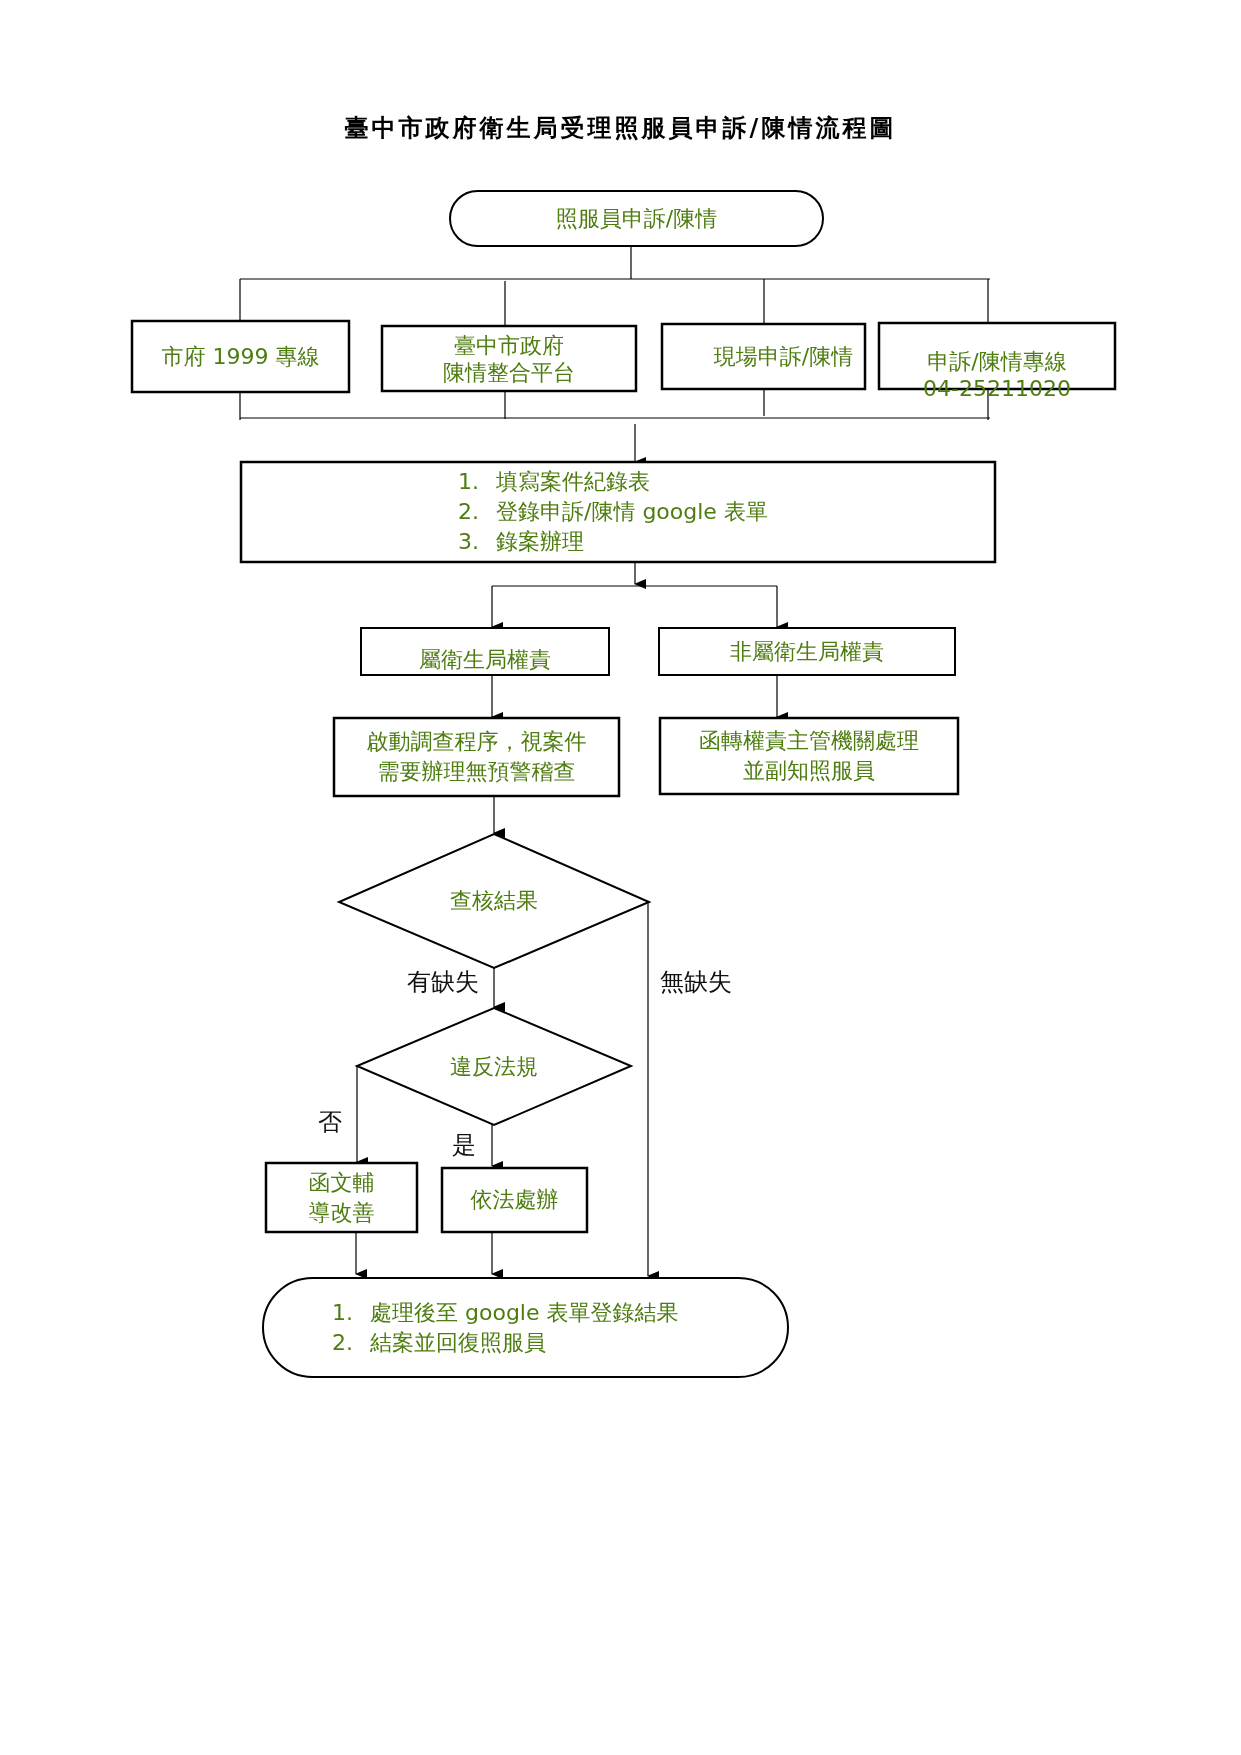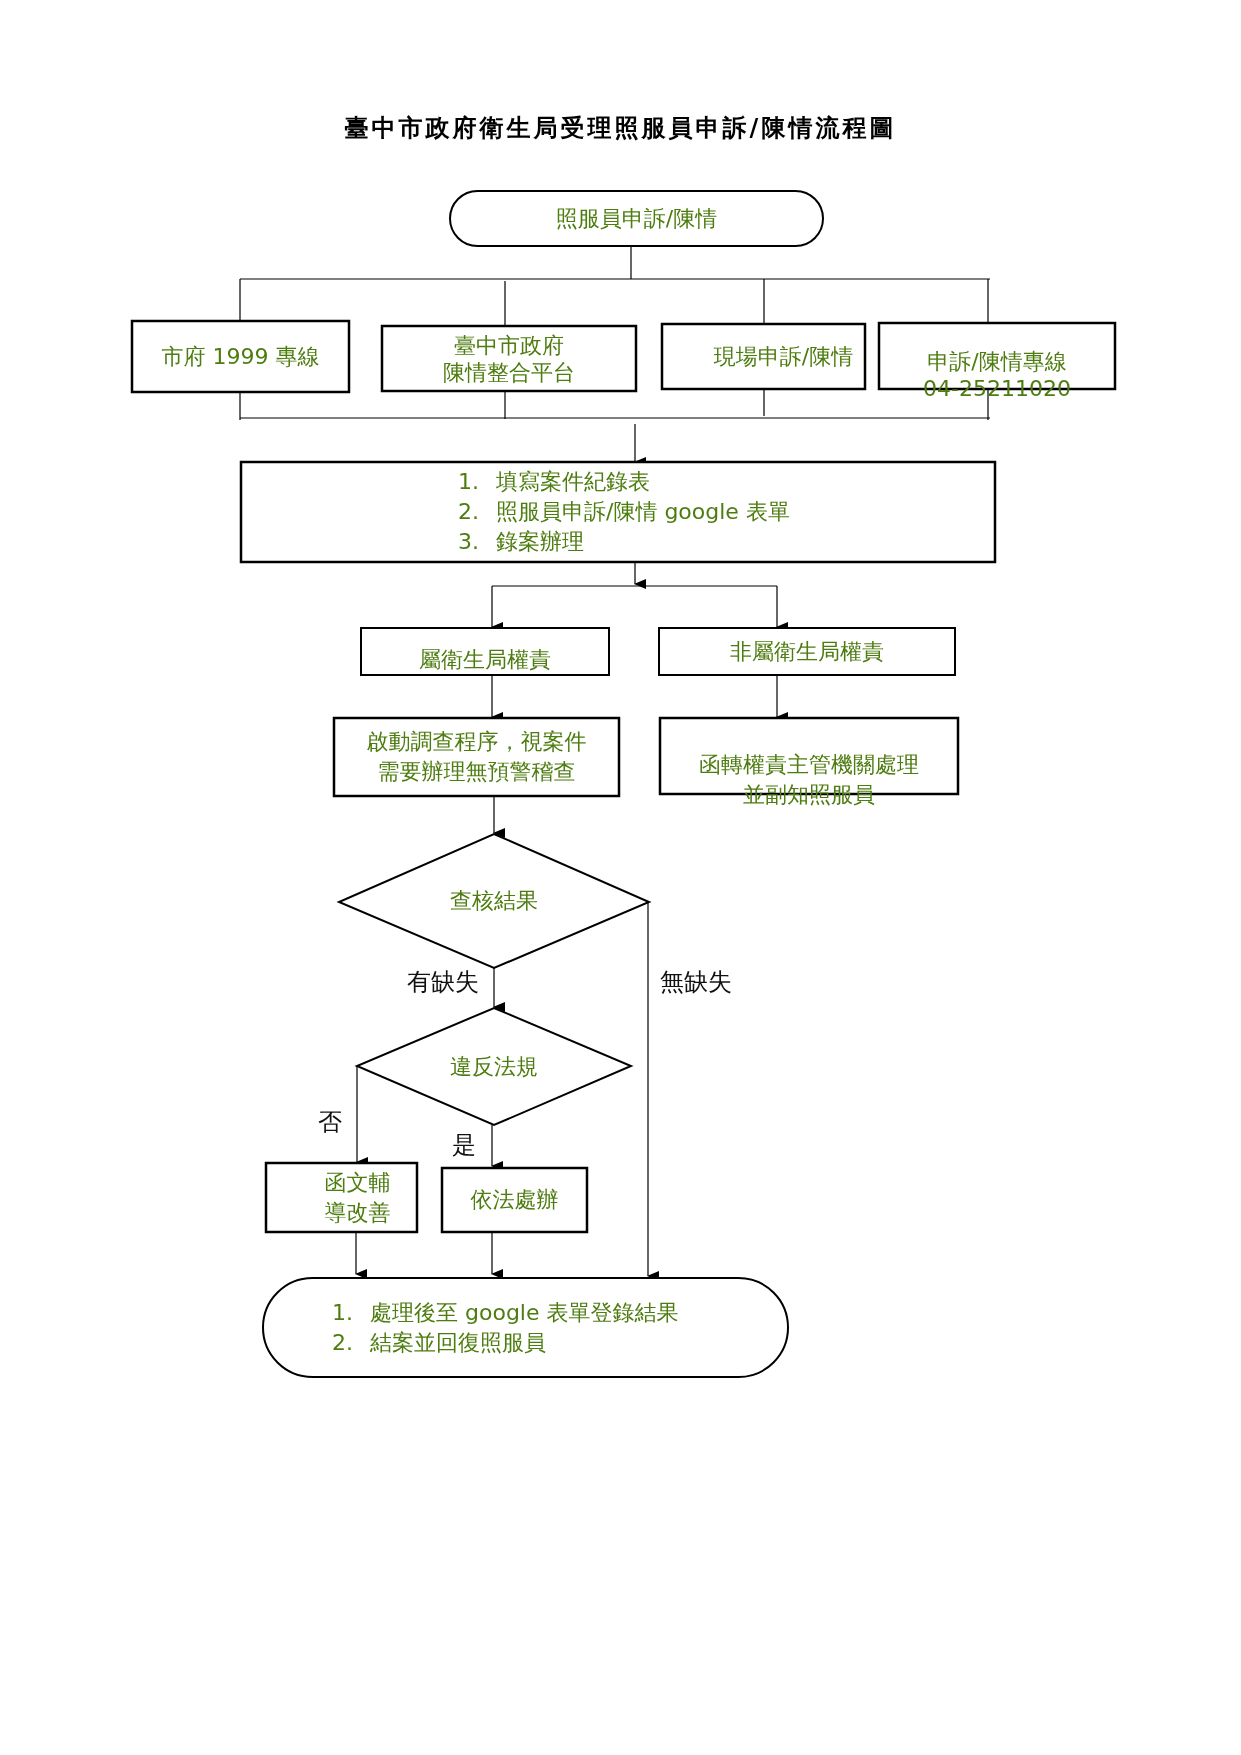--- a/index.html
+++ b/index.html
@@ -103,57 +103,57 @@
   <span>04-25211020</span>
 </div>
 
 <div class="lbl left" style="left:458px;top:466px;width:450px;height:92px;line-height:30px;">
   <div class="list-row">
       <span class="list-num">1.</span>
       <span>填寫案件紀錄表</span>
     </div>
   <div class="list-row">
       <span class="list-num">2.</span>
-      <span>照服員申訴/陳情 google 表單</span>
+      <span>登錄申訴/陳情 google 表單</span>
     </div>
   <div class="list-row">
       <span class="list-num">3.</span>
       <span>錄案辦理</span>
     </div>
 </div>
 
 <div class="lbl" style="left:361px;top:628px;width:248px;height:64px;">
   <span>屬衛生局權責</span>
 </div>
 <div class="lbl" style="left:659px;top:628px;width:296px;height:47px;">
   <span>非屬衛生局權責</span>
 </div>
 
 <div class="lbl" style="left:334px;top:718px;width:285px;height:78px;">
   <span>啟動調查程序，視案件</span>
   <span>需要辦理無預警稽查</span>
 </div>
-<div class="lbl" style="left:660px;top:742px;width:298px;height:76px;text-align:center;">
+<div class="lbl" style="left:660px;top:718px;width:298px;height:76px;text-align:center;">
   <span>函轉權責主管機關處理</span>
   <span>並副知照服員</span>
 </div>
 
 <div class="lbl" style="left:339px;top:834px;width:310px;height:134px;">
   <span>查核結果</span>
 </div>
 <div class="edge-label" style="left:407px;top:966px;">有缺失</div>
 <div class="edge-label" style="left:660px;top:966px;">無缺失</div>
 
 <div class="lbl" style="left:357px;top:1008px;width:274px;height:117px;">
   <span>違反法規</span>
 </div>
 <div class="edge-label" style="left:318px;top:1106px;">否</div>
 <div class="edge-label" style="left:452px;top:1129px;">是</div>
 
-<div class="lbl" style="left:254px;top:1163px;width:151px;height:69px;padding-left:28px;">
+<div class="lbl" style="left:266px;top:1163px;width:151px;height:69px;">
   <span>函文輔</span>
   <span>導改善</span>
 </div>
 <div class="lbl" style="left:442px;top:1168px;width:145px;height:64px;">
   <span>依法處辦</span>
 </div>
 
 <div class="lbl left" style="left:332px;top:1282px;width:420px;height:91px;line-height:30px;">
   <div class="list-row">
       <span class="list-num">1.</span>

